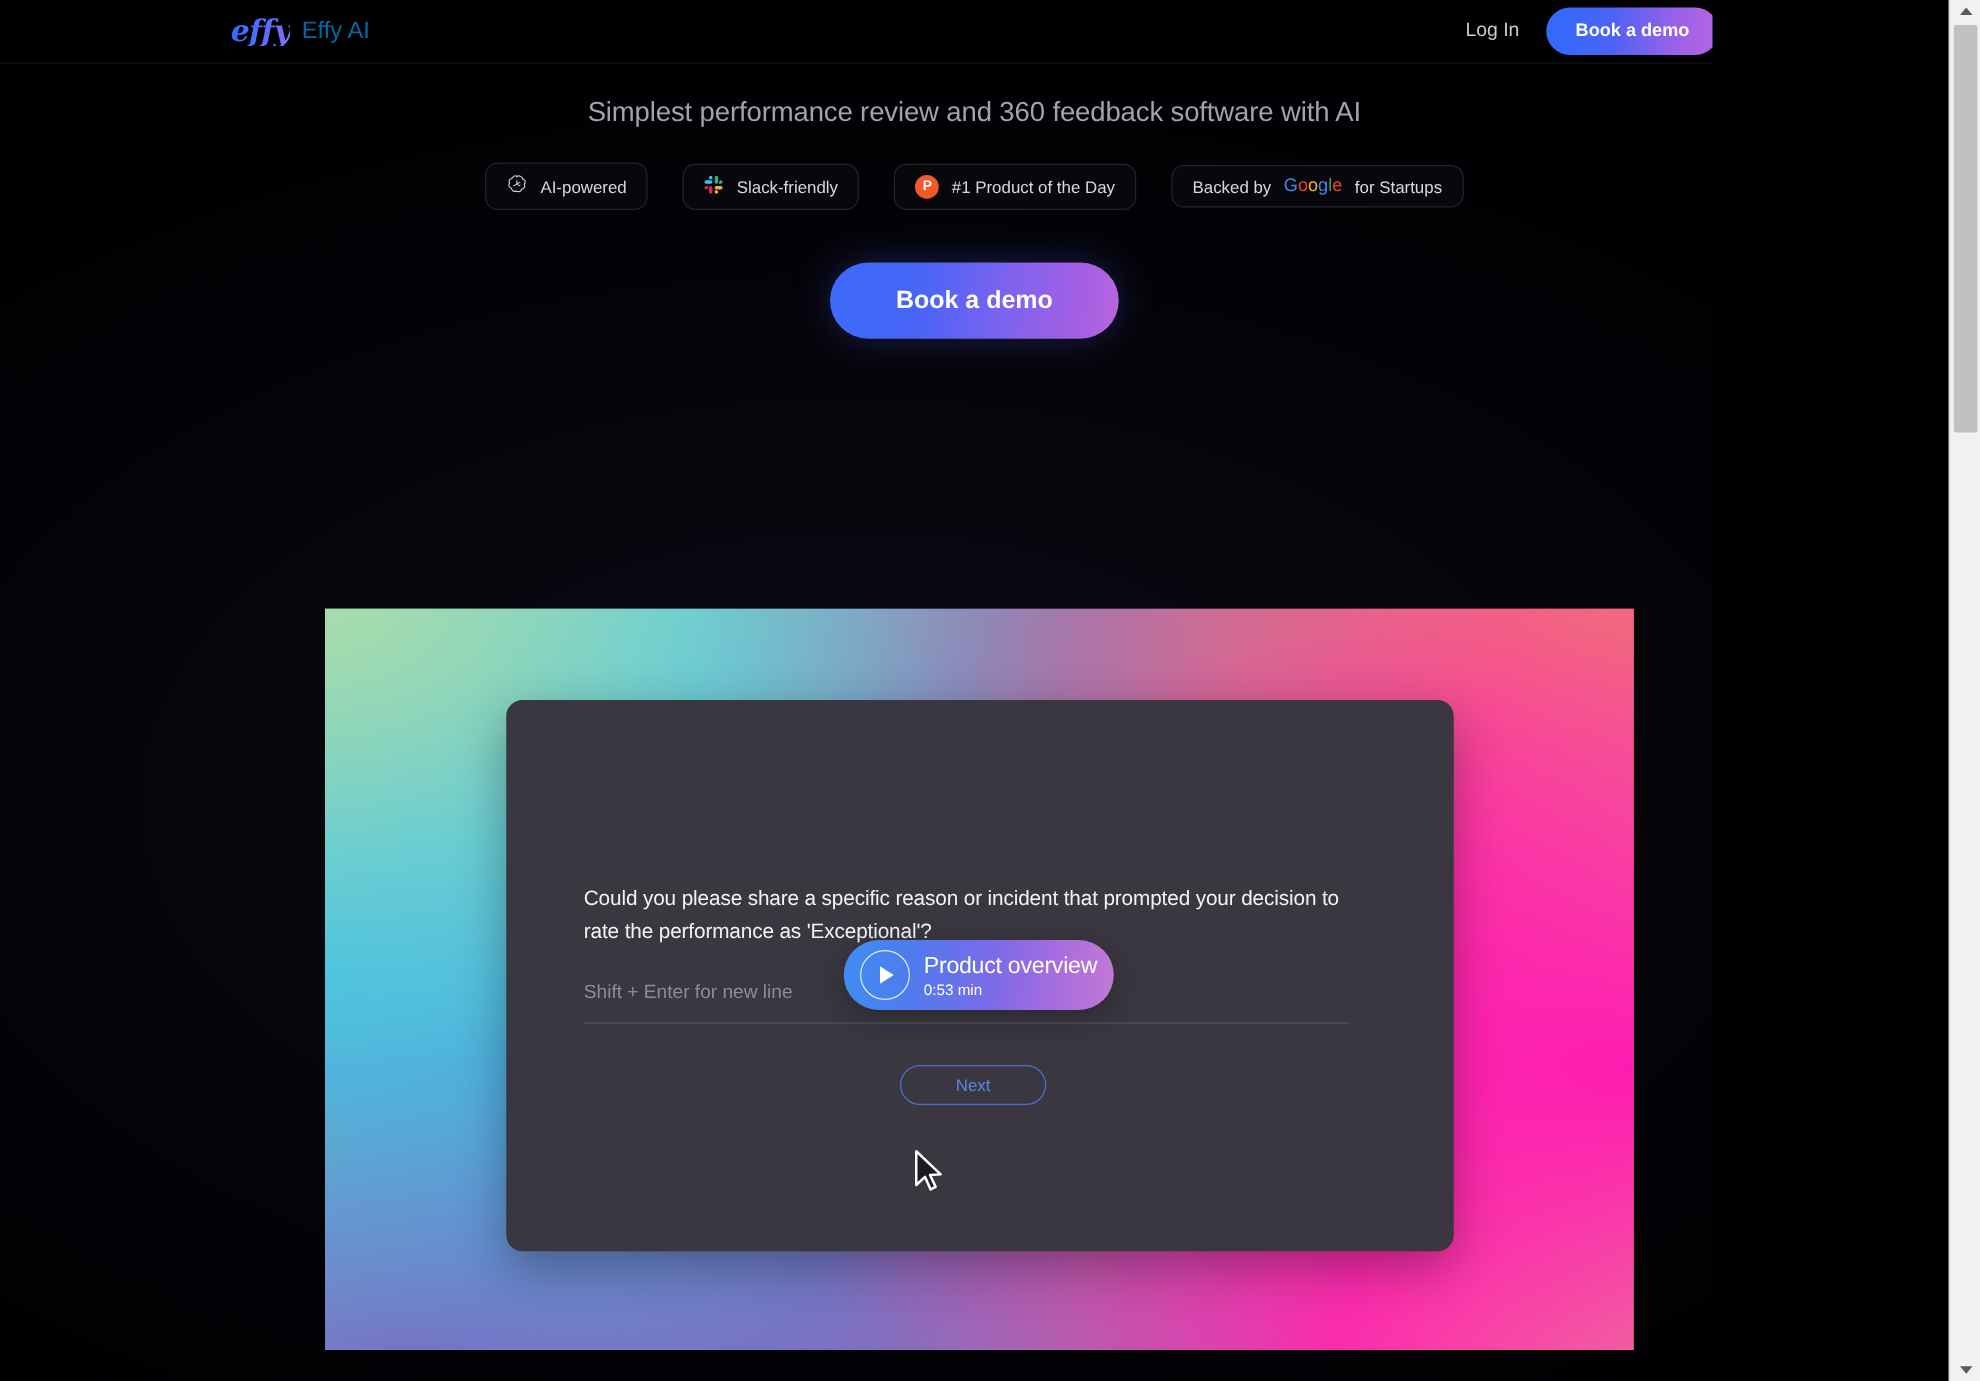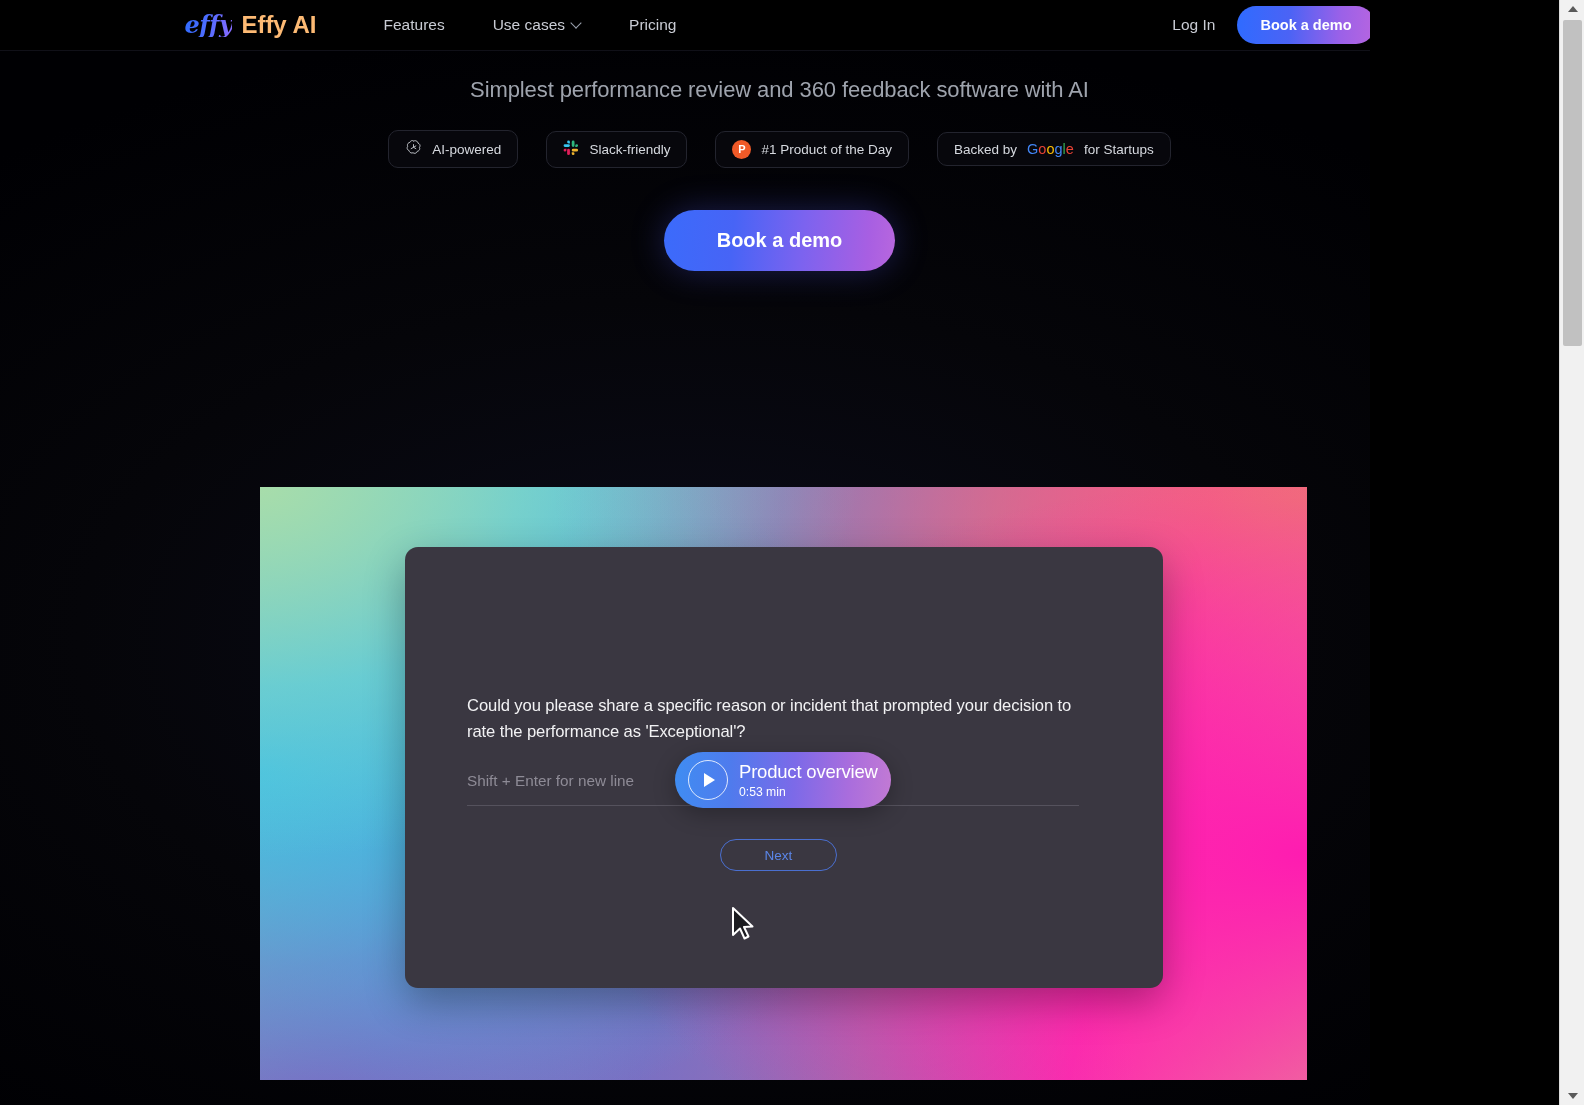--- a/index.html
+++ b/index.html
@@ -45,21 +45,21 @@
   .brand-mark {
     font-family: "DejaVu Serif", serif;
     font-style: italic; font-weight: 700;
     font-size: 24px; letter-spacing: -0.5px;
     background: linear-gradient(100deg, #2f6bff 0%, #4d6dff 45%, #8a6bff 100%);
     -webkit-background-clip: text; background-clip: text;
     color: transparent;
     line-height: 1;
   }
   .brand-name {
-    color: #fdba74; font-size: 24px; font-weight: 700; letter-spacing: 0px;
+    color: #0369a1; font-size: 19px; font-weight: 400; letter-spacing: 0px;
   }
   .nav-links { display: flex; align-items: center; gap: 0px; margin-left: 43px; }
   .nav-link {
     color: #c9ccd4; font-size: 15.5px; padding: 8px 24px;
     display: flex; align-items: center; gap: 7px; cursor: pointer;
     white-space: nowrap;
   }
   .caret { display: inline-block; width: 9px; height: 9px; position: relative; top: -2px; }
   .caret::after {
     content: ""; position: absolute; left: 0; top: 0;
@@ -140,21 +140,21 @@
       radial-gradient(120% 110% at 100% 62%, rgba(255,26,177,0.98) 0%, rgba(255,40,170,0.55) 30%, rgba(255,60,150,0.0) 58%),
       radial-gradient(120% 90% at 100% 2%, rgba(240,110,120,0.95) 0%, rgba(236,104,128,0.35) 34%, rgba(236,104,128,0) 60%),
       radial-gradient(110% 120% at 0% 0%, rgba(168,221,170,0.98) 0%, rgba(120,214,205,0.6) 28%, rgba(90,205,225,0) 52%),
       radial-gradient(110% 110% at 0% 48%, rgba(60,190,230,0.95) 0%, rgba(70,170,225,0.45) 30%, rgba(70,170,225,0) 58%),
       radial-gradient(120% 110% at 6% 104%, rgba(130,95,190,0.95) 0%, rgba(130,95,190,0.4) 36%, rgba(130,95,190,0) 65%),
       linear-gradient(104deg, #9fd9ab 0%, #5ac6dd 22%, #6f86c9 44%, #b86aa8 62%, #ff2bb0 80%, #e58a9a 100%);
     overflow: hidden;
   }
   #inner-card {
     position: absolute;
-    left: 145px; top: 60px;
+    left: 145px; top: 73px;
     width: 758px; height: 441px;
     background: #3a3741;
     border-radius: 13px;
     box-shadow: 0 14px 40px rgba(0,0,0,0.32);
     overflow: hidden;
   }
   #question-text {
     position: absolute; left: 62px; top: 146px; width: 622px;
     color: #f2f2f4; font-size: 16.6px; line-height: 1.55;
     letter-spacing: -0.1px;
@@ -248,32 +248,20 @@
   <div id="viewport">
 
     <div id="navbar">
       <div class="nav-inner">
 
         <div class="brand">
           <span class="brand-mark">effy</span>
           <span class="brand-name">Effy AI</span>
         </div>
 
-        <div class="nav-links">
-          <div class="nav-link">
-            <span>Features</span>
-          </div>
-          <div class="nav-link">
-            <span>Use cases</span>
-            <span class="caret"></span>
-          </div>
-          <div class="nav-link">
-            <span>Pricing</span>
-          </div>
-        </div>
 
         <div class="nav-right">
           <span class="login-link">Log In</span>
           <button class="nav-cta">Book a demo</button>
         </div>
 
       </div>
     </div>
 
     <div id="hero">

